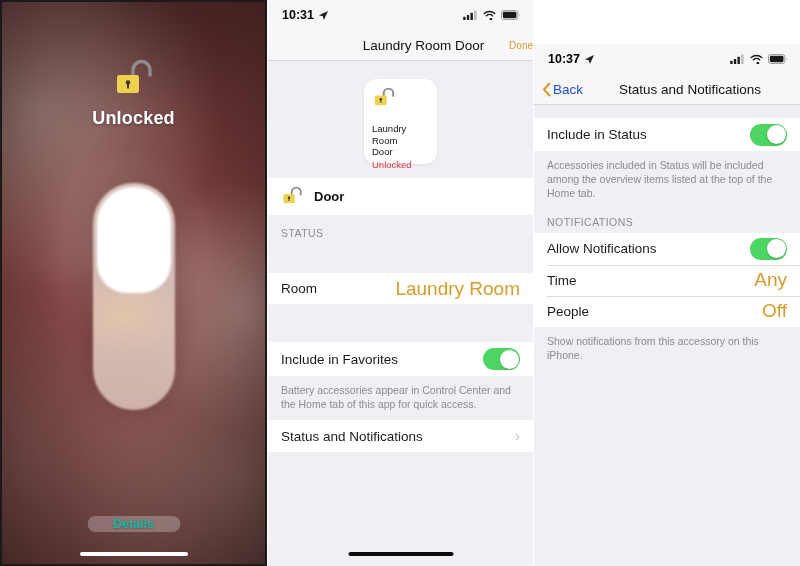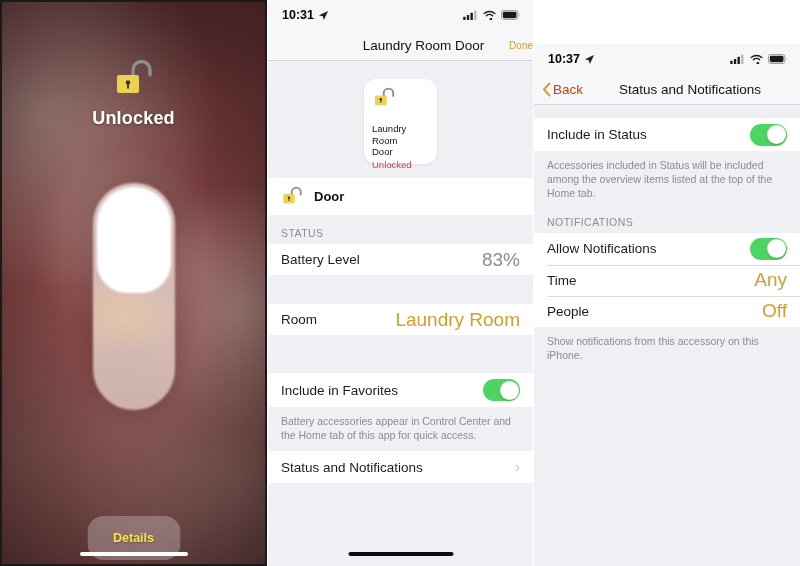--- a/index.html
+++ b/index.html
@@ -70,24 +70,24 @@
     background:#ffffff;
   }
   .p1-slider-glow{
     position:absolute; left:-10%; top:38%; width:120%; height:40%;
     background:radial-gradient(ellipse at 40% 50%, rgba(235,205,160,.55) 0%, rgba(235,205,160,0) 65%);
   }
 
   .p1-details{
     position:absolute; left:50%; transform:translateX(-50%);
     top:516px;
-    padding:15px 26px;
+    padding:1px 26px;
     border-radius:16px;
     background:rgba(255,255,255,.26);
-    color:#fde047; font-size:12.5px; font-weight:bold;
+    color:#14b8a6; font-size:12.5px; font-weight:bold;
     text-shadow:0 1px 2px rgba(0,0,0,.3);
     backdrop-filter:blur(3px);
   }
   .p1-home{
     position:absolute; left:50%; transform:translateX(-50%);
     bottom:10px; width:108px; height:4px; border-radius:3px;
     background:#ffffff;
   }
 
   
@@ -115,21 +115,21 @@
     font-size:13.5px; color:#111; font-weight:500;
     pointer-events:none;
     padding-left:46px;
   }
   .nav-right{
     margin-left:auto; margin-right:0;
     font-size:10px; color:#d89c2c; position:relative; z-index:2;
   }
   .nav-left{
     margin-left:8px; display:flex; align-items:center; gap:2px;
-    font-size:13.5px; color:#c2410c; position:relative; z-index:2;
+    font-size:13.5px; color:#1d4ed8; position:relative; z-index:2;
   }
 
   
   .scroll{ position:relative; height:505px; background:#efeff4; }
   .group{ background:#ffffff;border-radius:12px; }
   .row{
     height:31px; display:flex; align-items:center;
     padding:0 13px;
     background:#ffffff;
     font-size:13.5px; color:#1b1b1b;
@@ -283,24 +283,20 @@
           <rect x="3" y="10" width="14" height="11.5" rx="1.6" fill="#ecd24f"></rect>
           <circle cx="10" cy="14.6" r="1.5" fill="#3a3a3a"></circle>
           <rect x="9.4" y="15.2" width="1.3" height="3.4" rx=".65" fill="#3a3a3a"></rect>
         </svg>
         <span>Door</span>
       </div>
 
       <div class="section-head">STATUS</div>
 
       <div class="group">
-        <div class="row">
-          <span>Battery Level</span>
-          <span class="val">83%</span>
-        </div>
       </div>
 
       <div class="spacer" style="height:29px"></div>
 
       <div class="group">
         <div class="row">
           <span>Room</span>
           <span class="val accent">Laundry Room</span>
         </div>
       </div>

